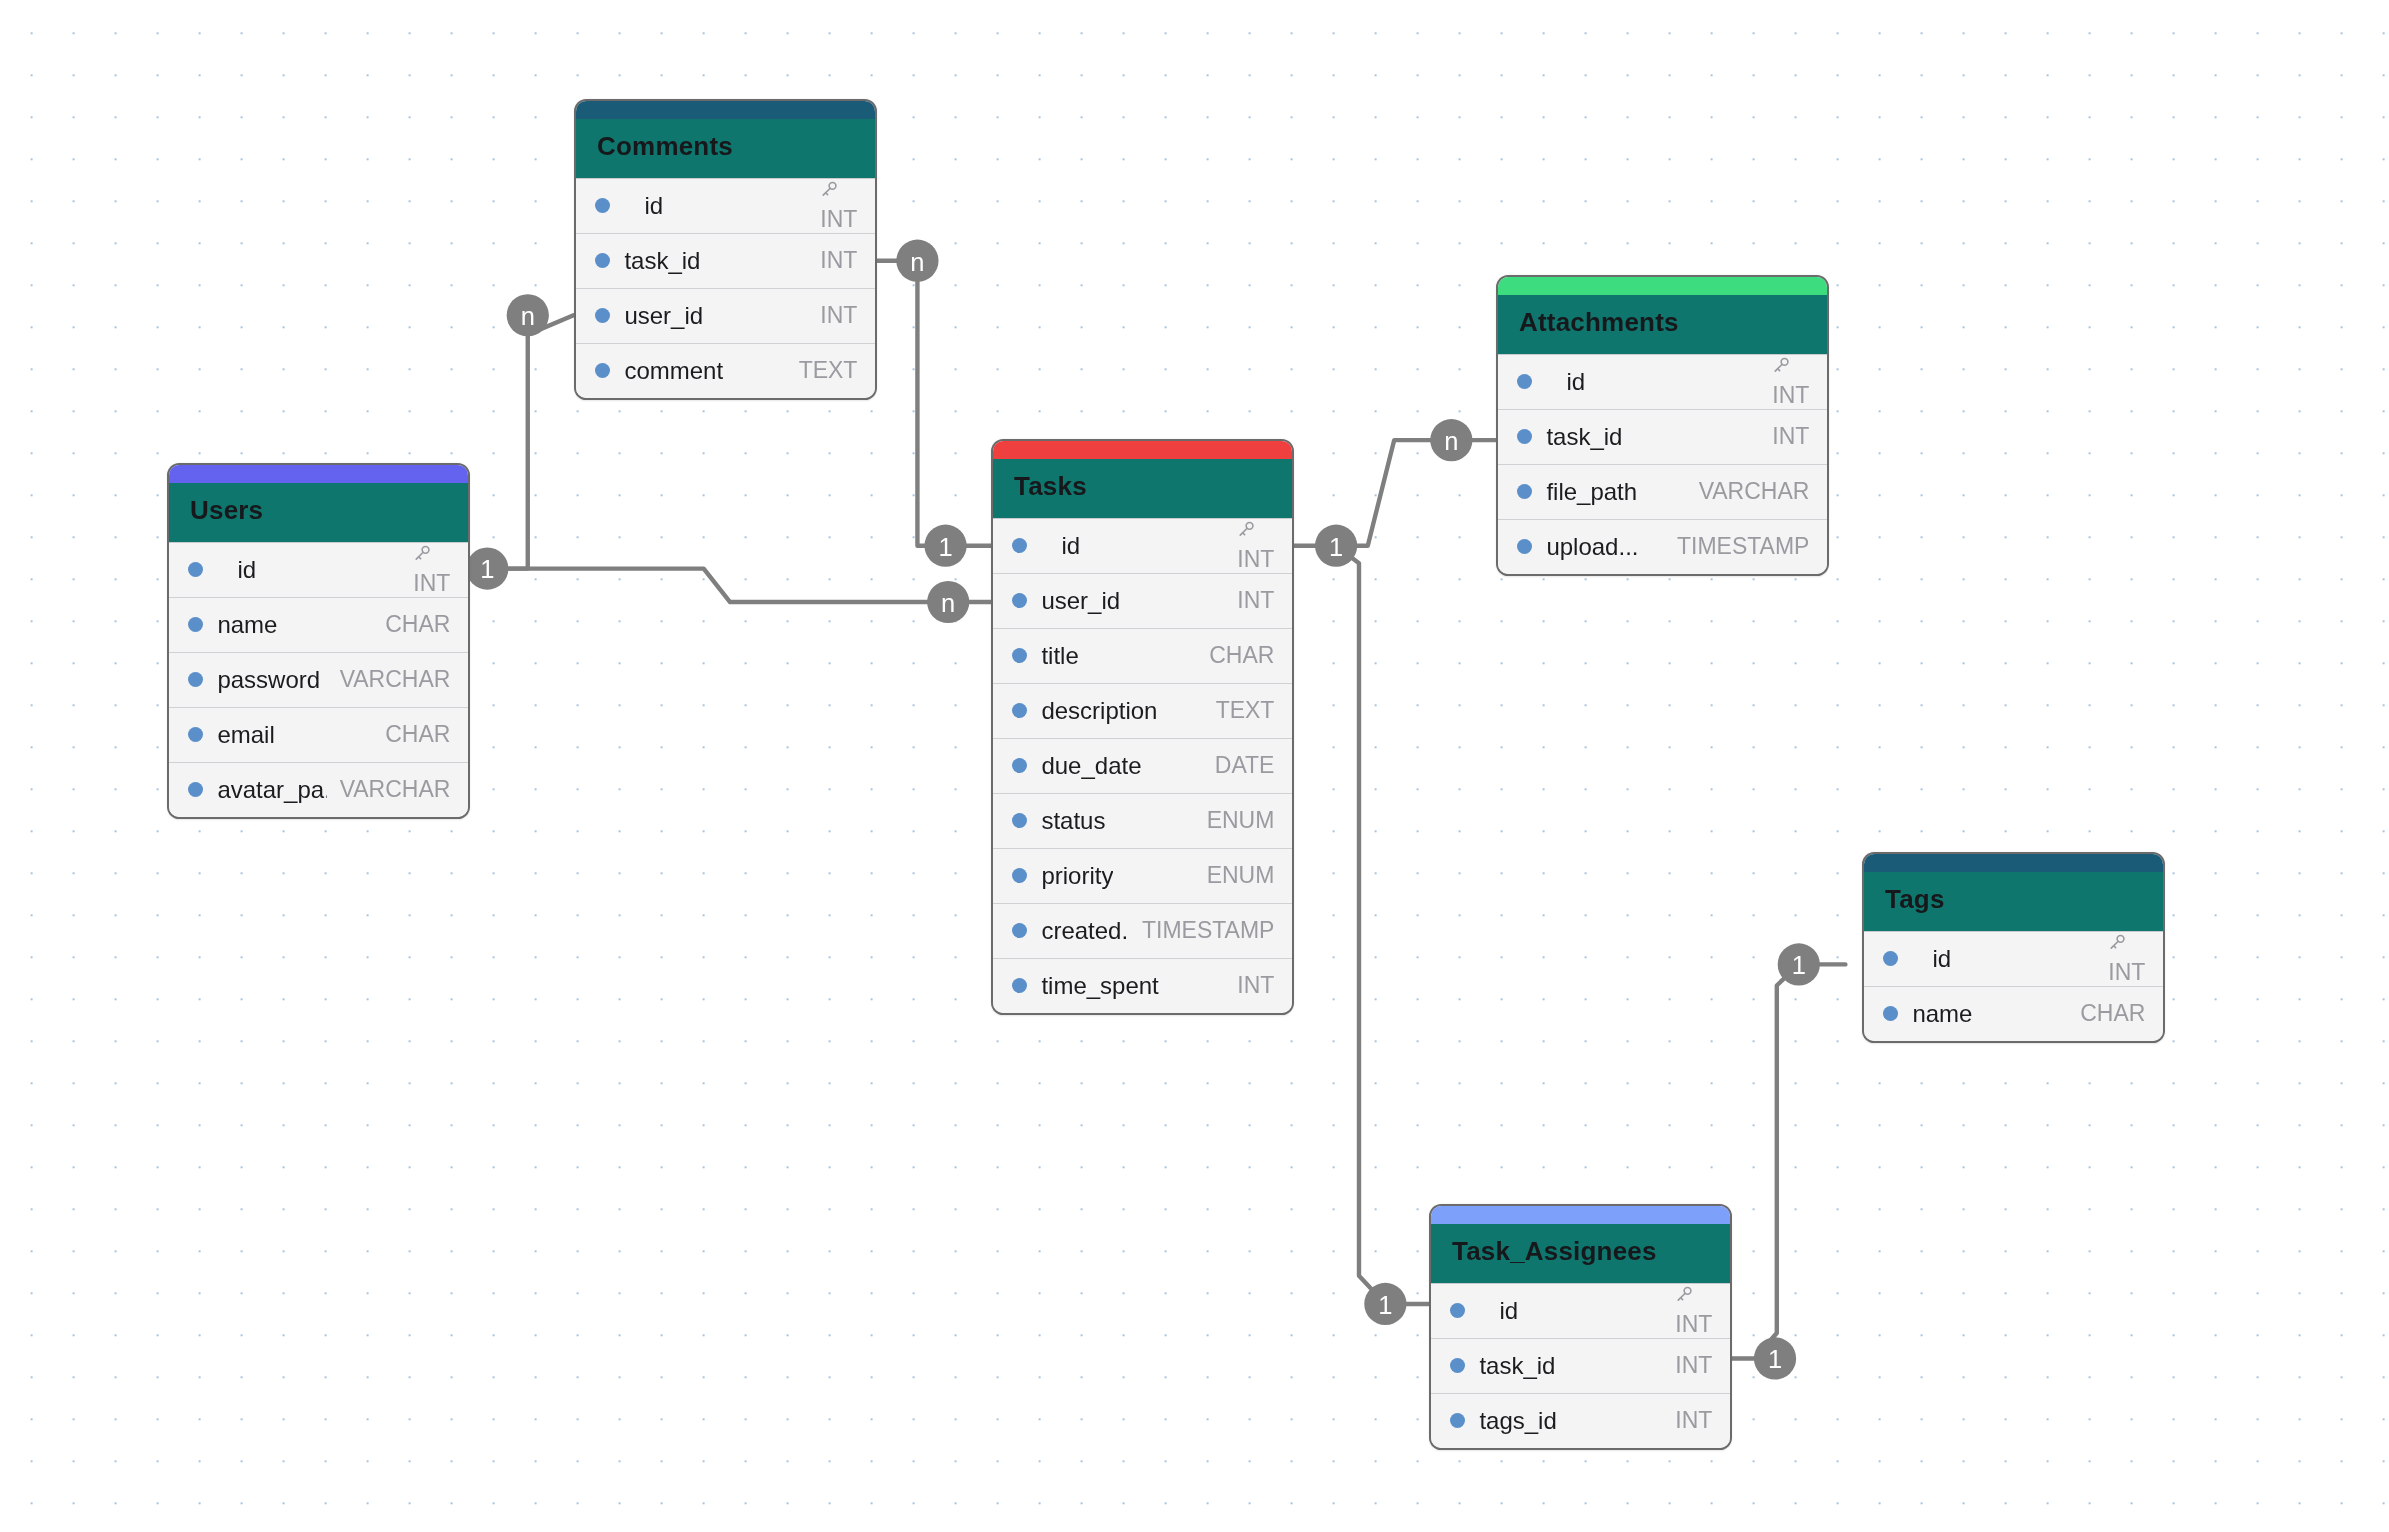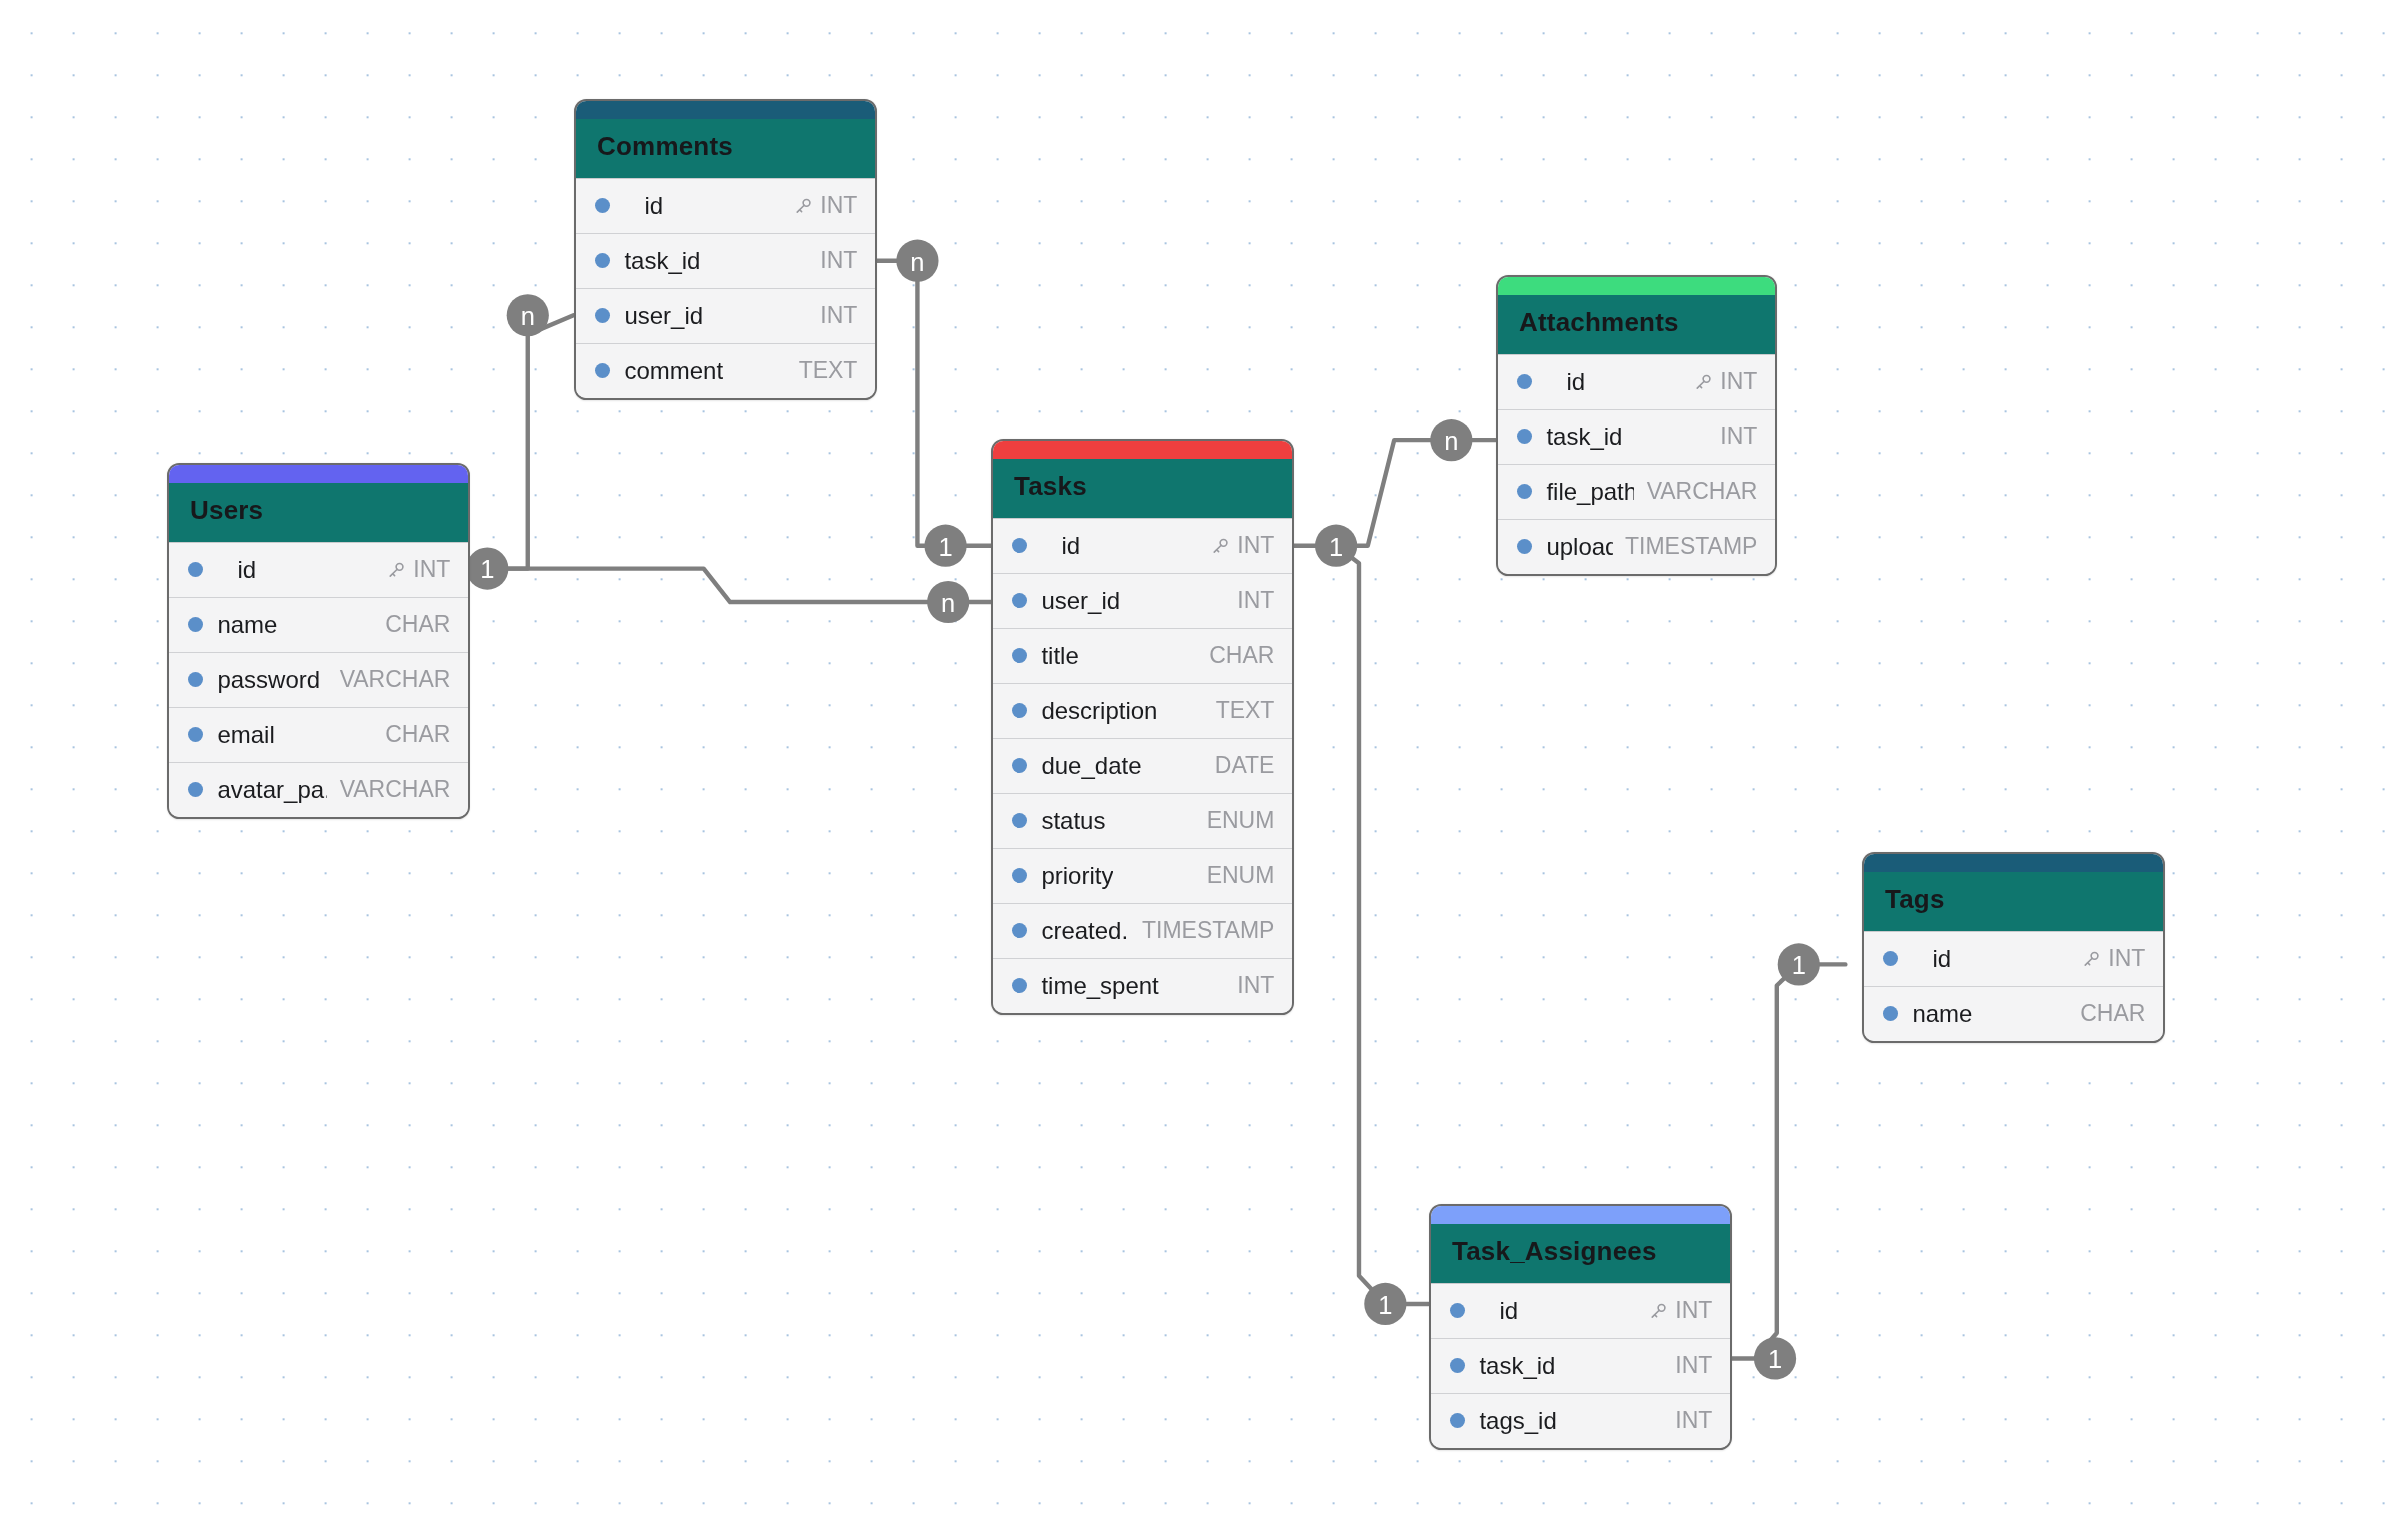--- a/index.html
+++ b/index.html
@@ -89,23 +89,24 @@
     color: #1b1c1f;
     white-space: nowrap;
     overflow: hidden;
   }
   .ftype {
     margin-left: auto;
     font-size: 23px;
     color: #9a9ba0;
     white-space: nowrap;
     display: flex;
-    align-items: center;
+    align-items: flex-start;
     gap: 7px;
     padding-left: 12.3px;
+    flex-direction: column;
   }
   .key-icon {
     display: inline-block;
     width: 19.4px;
     height: 19.4px;
     color: #9a9ba0;
   }
   .key-icon svg { display: block; }
 </style>
 </head>
@@ -197,21 +198,21 @@
           </div>
           <div class="field">
             <span class="dot"></span>
             <span class="fname">comment</span>
             <span class="ftype">
               <span>TEXT</span>
             </span>
           </div>
         </div>
       </div>
-      <div class="entity" style="left: 1496px; top: 275px; width: 281px;">
+      <div class="entity" style="left: 1496px; top: 275px; width: 333px;">
         <div class="accent" style="background: rgb(61, 220, 126);"></div>
         <div class="entity-title">Attachments</div>
         <div class="field-list">
           <div class="field">
             <span class="dot"></span>
             <span class="fname">id</span>
             <span class="ftype">
               <span class="key-icon">
                 <svg viewBox="0 0 24 24" width="19.4" height="19.4" fill="none" stroke="currentColor" stroke-width="2" stroke-linecap="round" stroke-linejoin="round">
                   <circle cx="15.5" cy="8.5" r="4.2"></circle>

